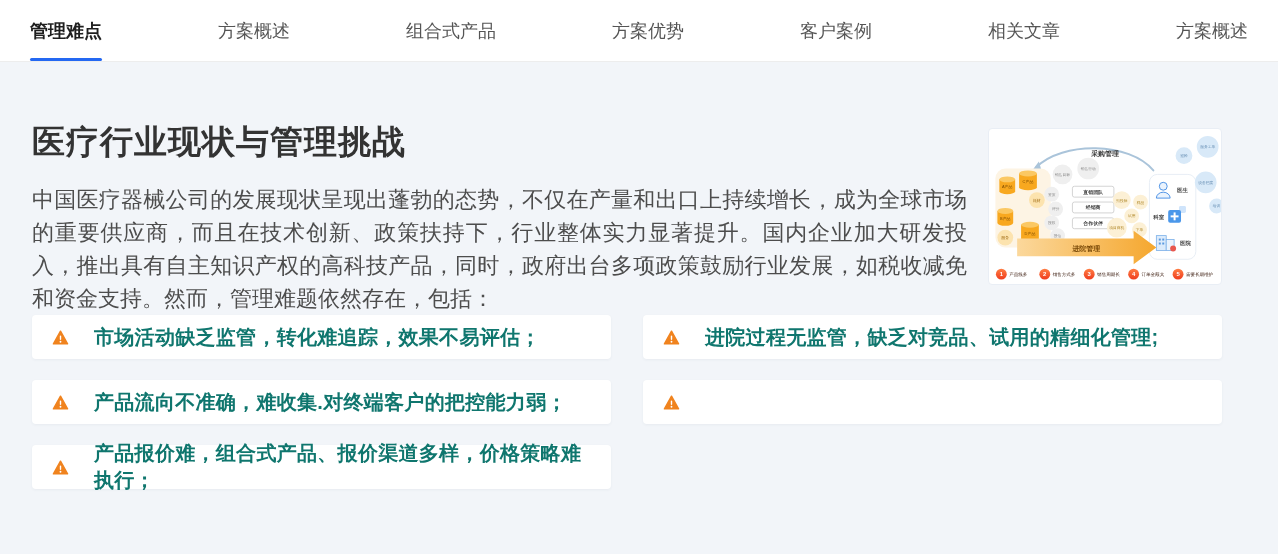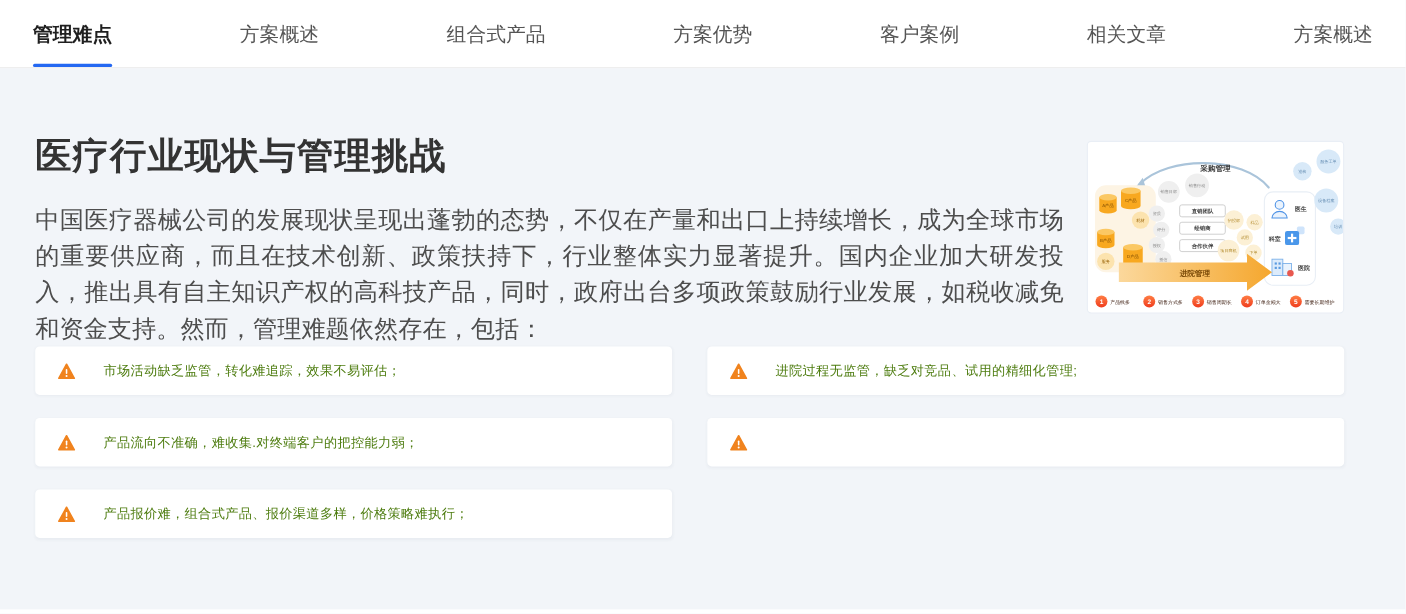--- a/index.html
+++ b/index.html
@@ -23,21 +23,21 @@
            border:1px solid #e9eef5;border-radius:4px;overflow:hidden}
   .diagram svg{display:block;width:100%;height:100%}
   .dt{font-family:"Liberation Sans","DejaVu Sans",sans-serif}
   
   .cards{position:absolute;left:32px;top:315px;width:1190px;display:grid;
          grid-template-columns:1fr 1fr;column-gap:32px;row-gap:21px}
   .pain-card{height:44px;background:#fff;border-radius:4px;display:flex;align-items:center;
              padding:0 20px;box-shadow:0 1px 3px rgba(31,56,88,.05)}
   .pain-card .warn{width:17px;height:17px;margin-right:25px;flex:none}
   .pain-card .warn svg{display:block;width:17px;height:17px}
-  .pain-card .txt{font-size:12px;font-weight:normal;color:#4d7c0f;letter-spacing:.3px}
+  .pain-card .txt{font-size:20px;font-weight:bold;color:#0f766e;letter-spacing:.3px}
   .bottom-strip{position:absolute;left:0;right:0;bottom:0;height:4px;background:#fff}
 </style>
 </head>
 <body>
 
 <div class="page">
 
   <nav class="nav">
     <div class="nav-item active">管理难点</div>
     <div class="nav-item">方案概述</div>

